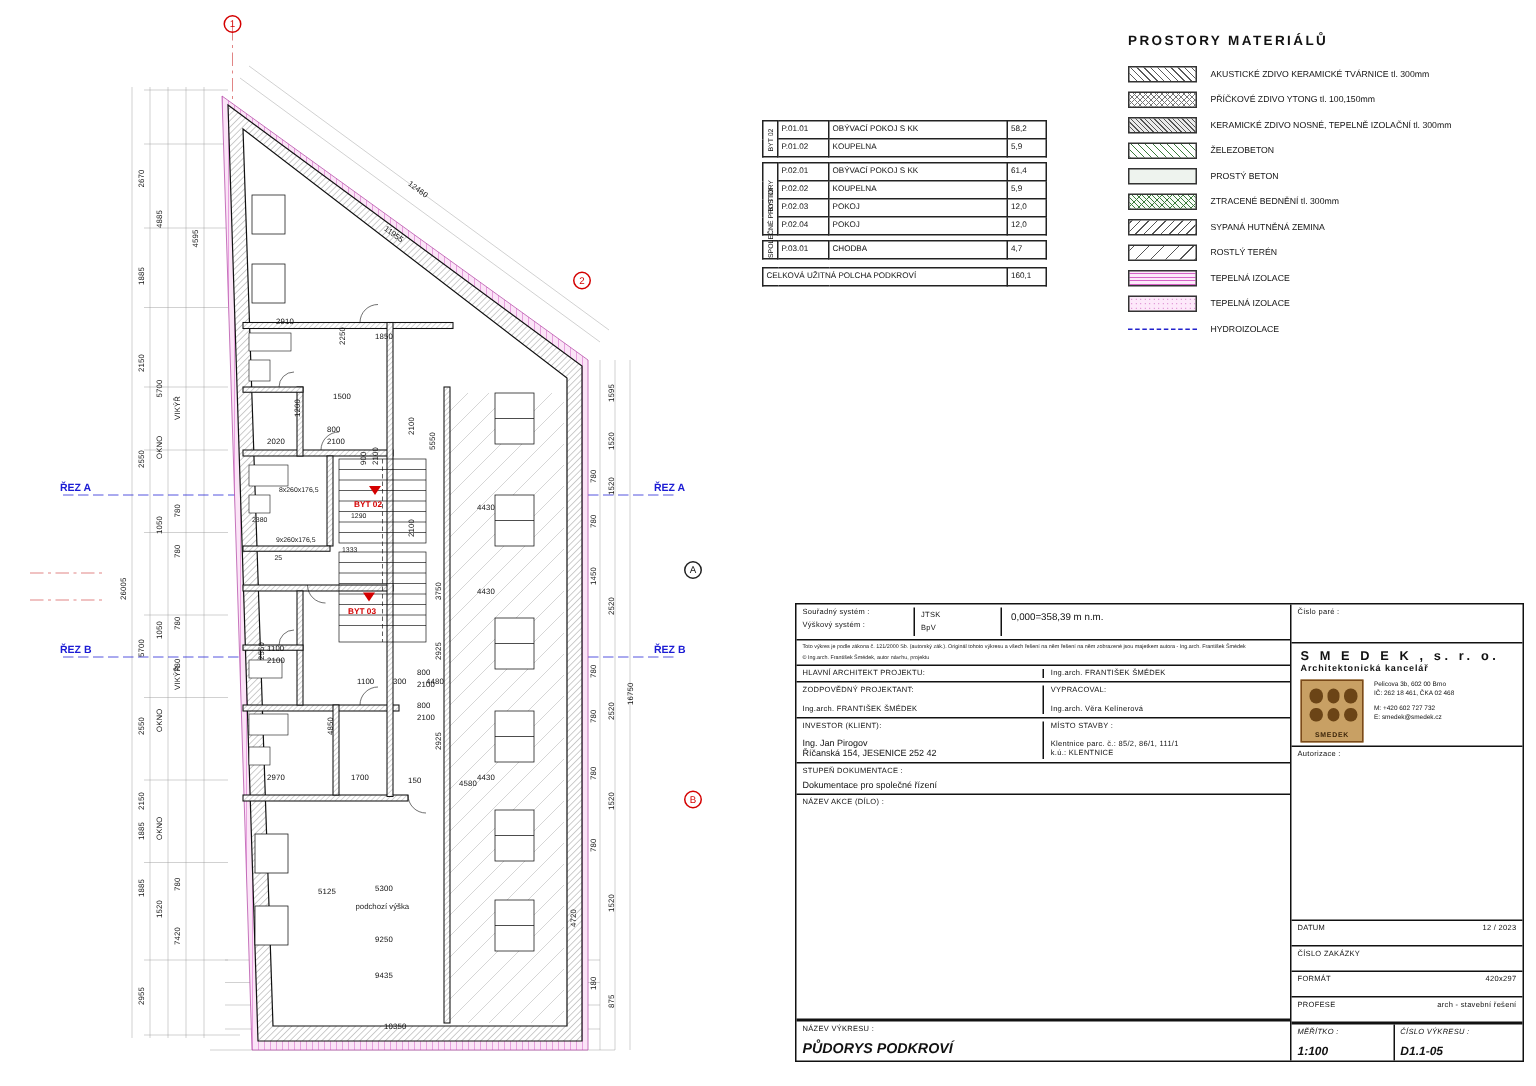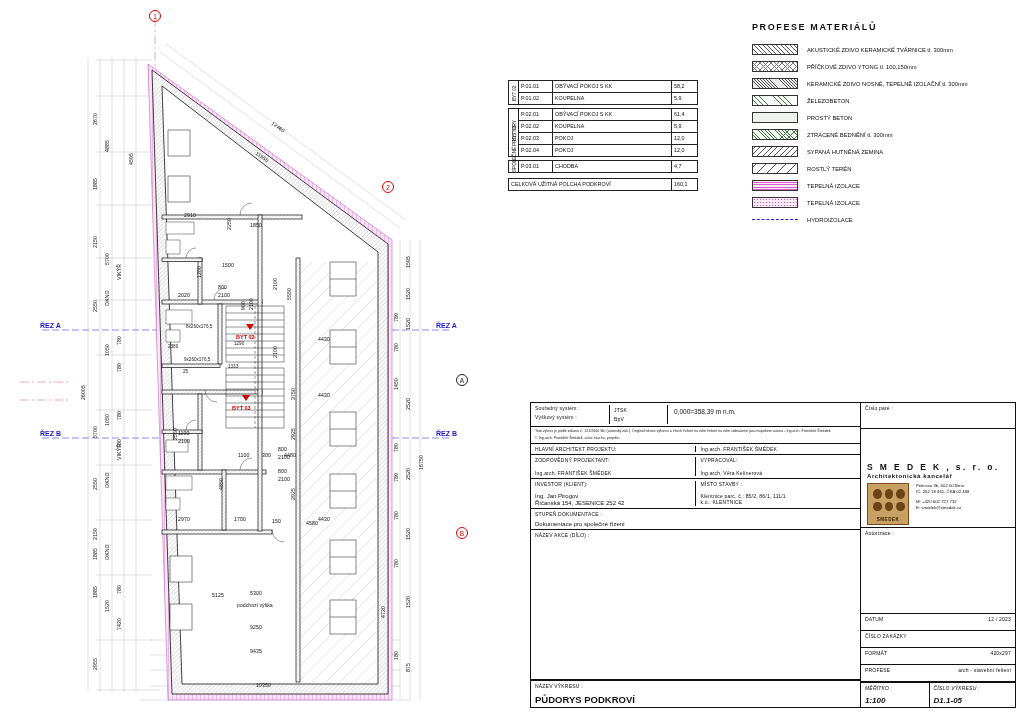--- a/index.html
+++ b/index.html
@@ -484,21 +484,21 @@
         </tr>
         <tr>
           <td colspan="3" class="total">CELKOVÁ UŽITNÁ POLCHA PODKROVÍ</td>
           <td class="area total">160,1</td>
         </tr>
       </tbody>
   </table>
 </div>
 
 <div id="legend" class="abs">
-  <h3>PROFESE MATERIÁLŮ</h3>
+  <h3>PROSTORY MATERIÁLŮ</h3>
   <div id="legendRows">
       <div class="leg-row">
         <div class="leg-sw h-akust"></div>
         <div class="leg-txt">AKUSTICKÉ ZDIVO KERAMICKÉ TVÁRNICE tl. 300mm</div>
       </div>
       <div class="leg-row">
         <div class="leg-sw h-ytong"></div>
         <div class="leg-txt">PŘÍČKOVÉ ZDIVO YTONG tl. 100,150mm</div>
       </div>
       <div class="leg-row">
@@ -609,32 +609,32 @@
         <div class="lbl">STUPEŇ  DOKUMENTACE :</div>
         <div class="val" style="margin-top:4px;">Dokumentace pro společné řízení</div>
       </div>
 
       <div class="tb-cell" style="flex:1;">
         <div class="lbl">NÁZEV AKCE (DÍLO) :</div>
       </div>
 
       <div class="tb-cell" style="border-bottom:none; border-top:0.9px solid #111;">
         <div class="lbl">NÁZEV VÝKRESU :</div>
-        <div class="val big" style="margin-top:5px;">PŮDORYS PODKROVÍ</div>
+        <div class="val big" style="margin-top:5px;font-style:italic;">PŮDORYS PODKROVÍ</div>
       </div>
     </div>
 
     <div class="tb-right">
 
       <div class="tb-cell" style="height:26px;">
         <div class="lbl">Číslo paré :</div>
         <div class="val"></div>
       </div>
 
-      <div class="tb-cell" style="padding:0;margin-top:30px;">
+      <div class="tb-cell" style="padding:0;">
         <div style="padding:3px 6px 0 6px;">
           <div class="logo-name">S M E D E K , s. r. o.</div>
           <div class="logo-sub">Architektonická  kancelář</div>
         </div>
         <div class="logo-wrap">
           <div class="logo-box">
             <div class="dots">
               <i></i>
                 <i></i>
                 <i></i>

